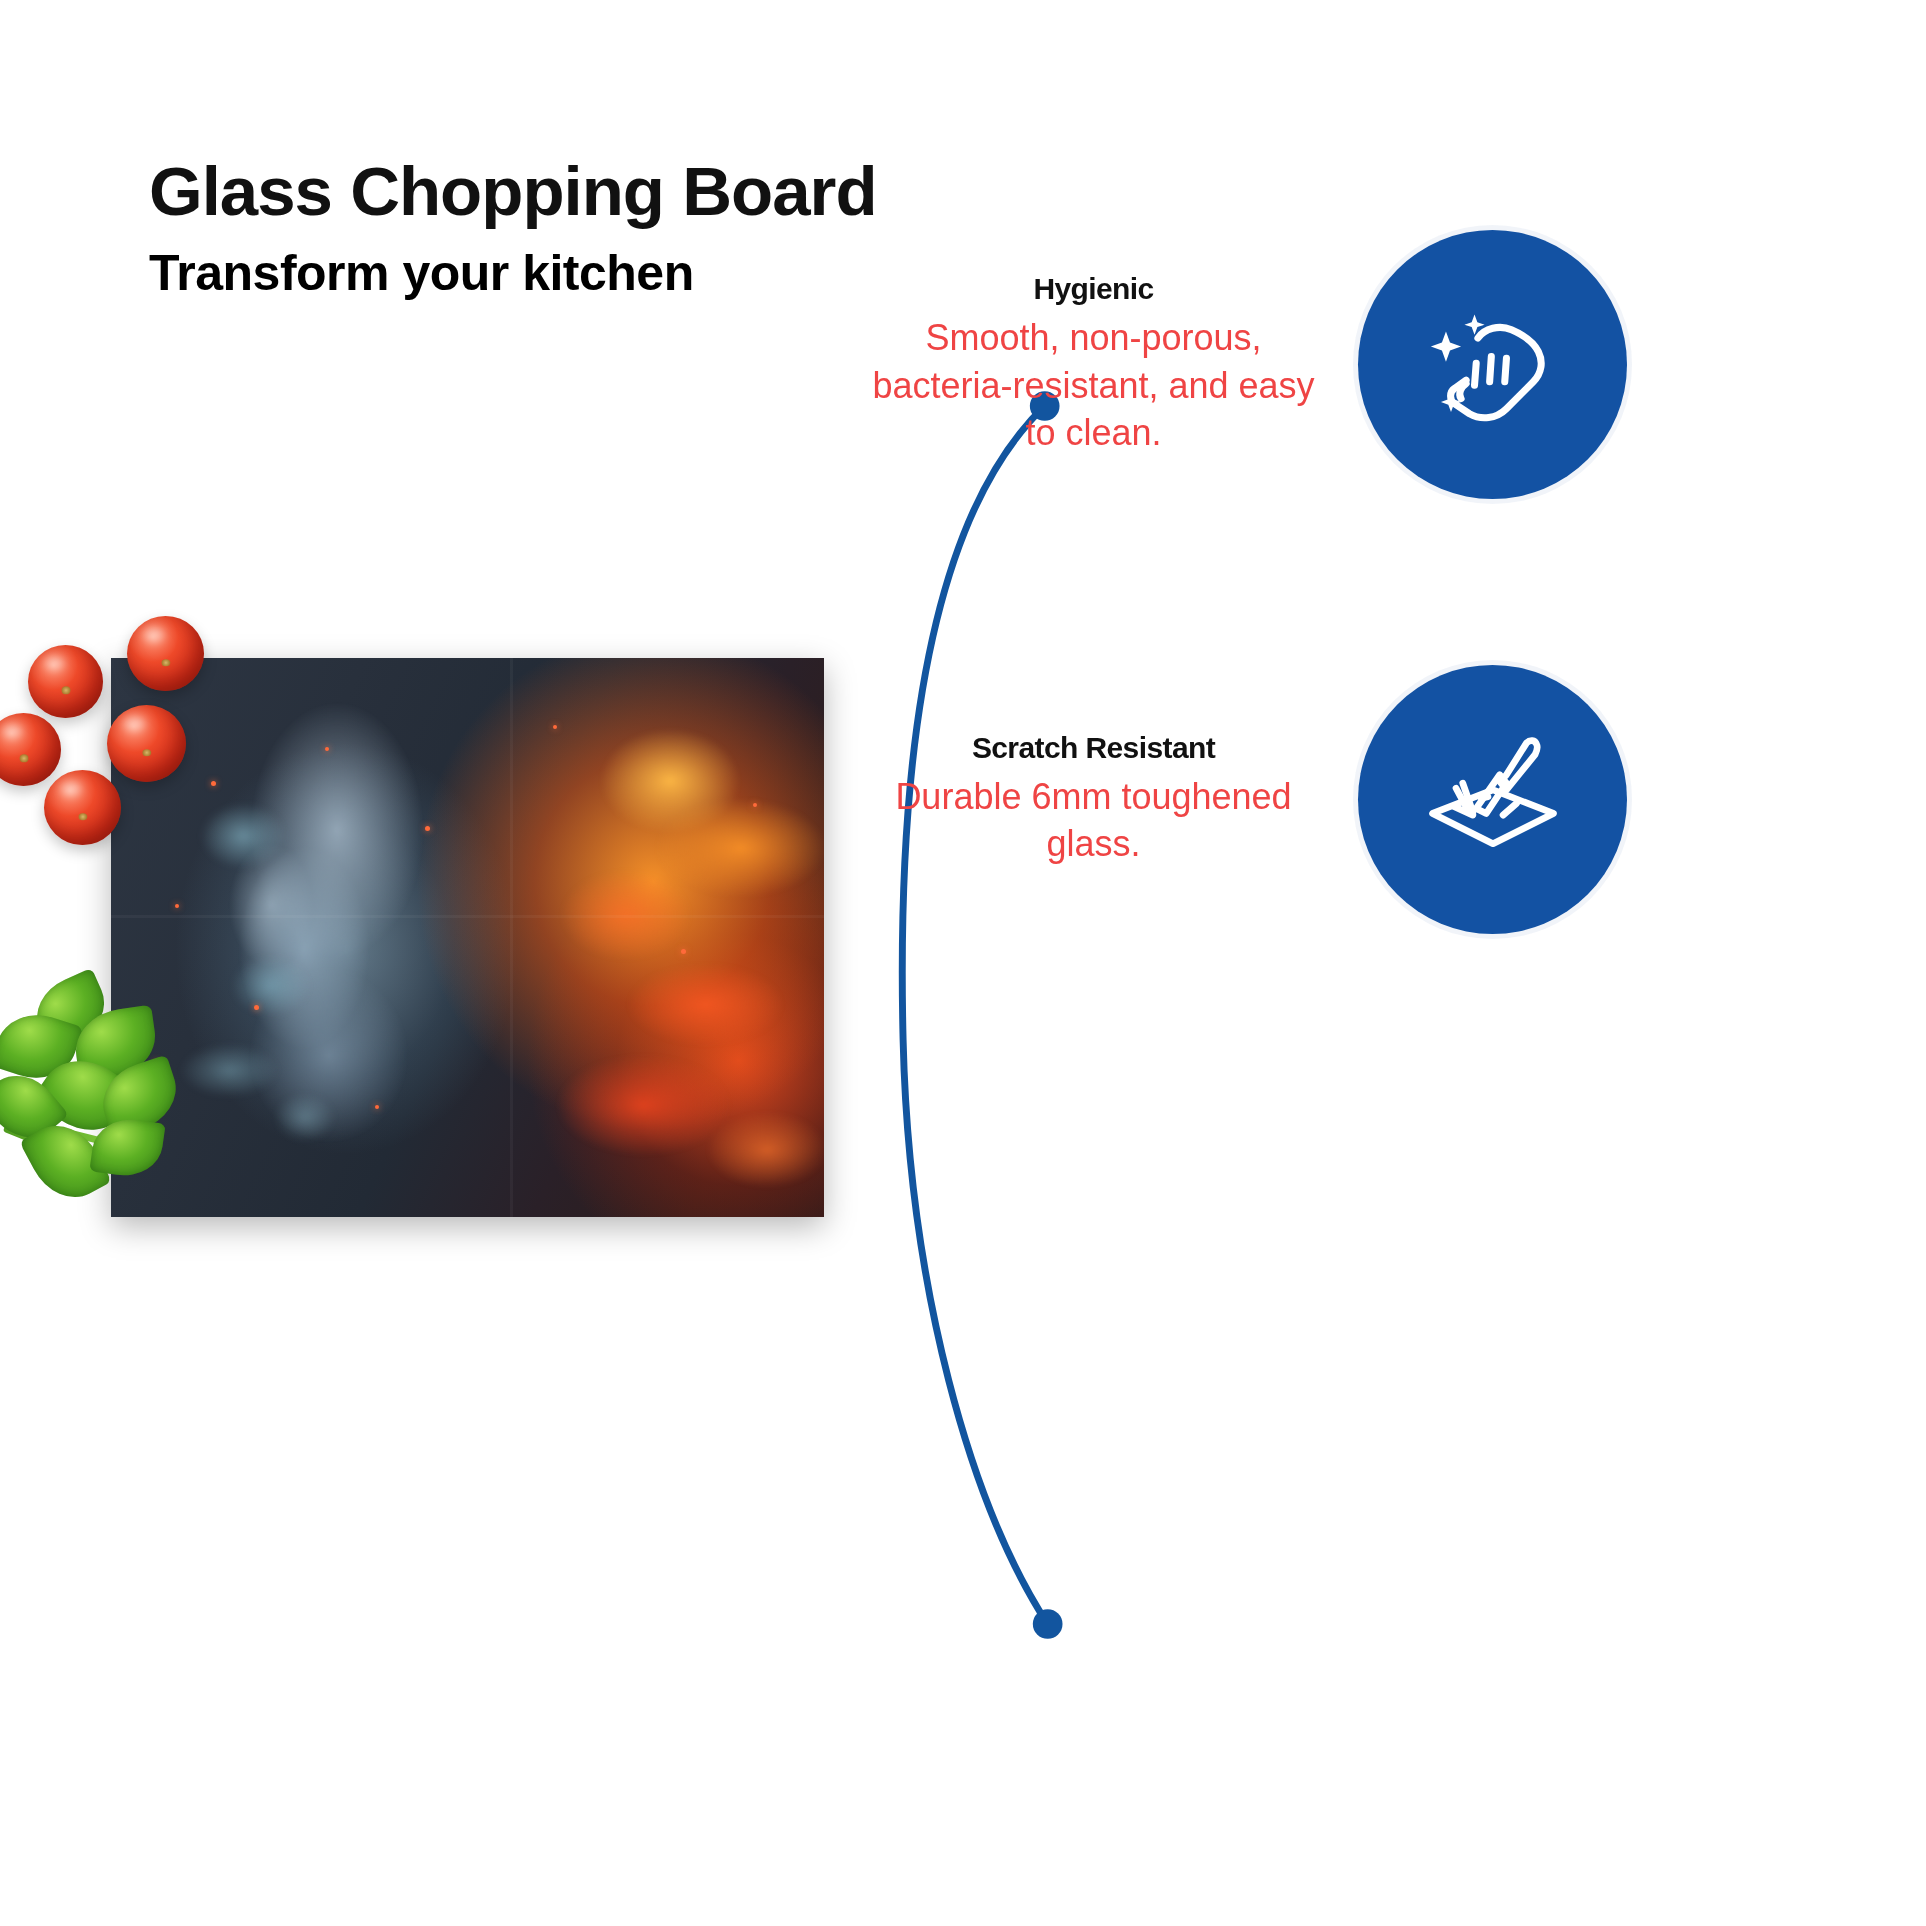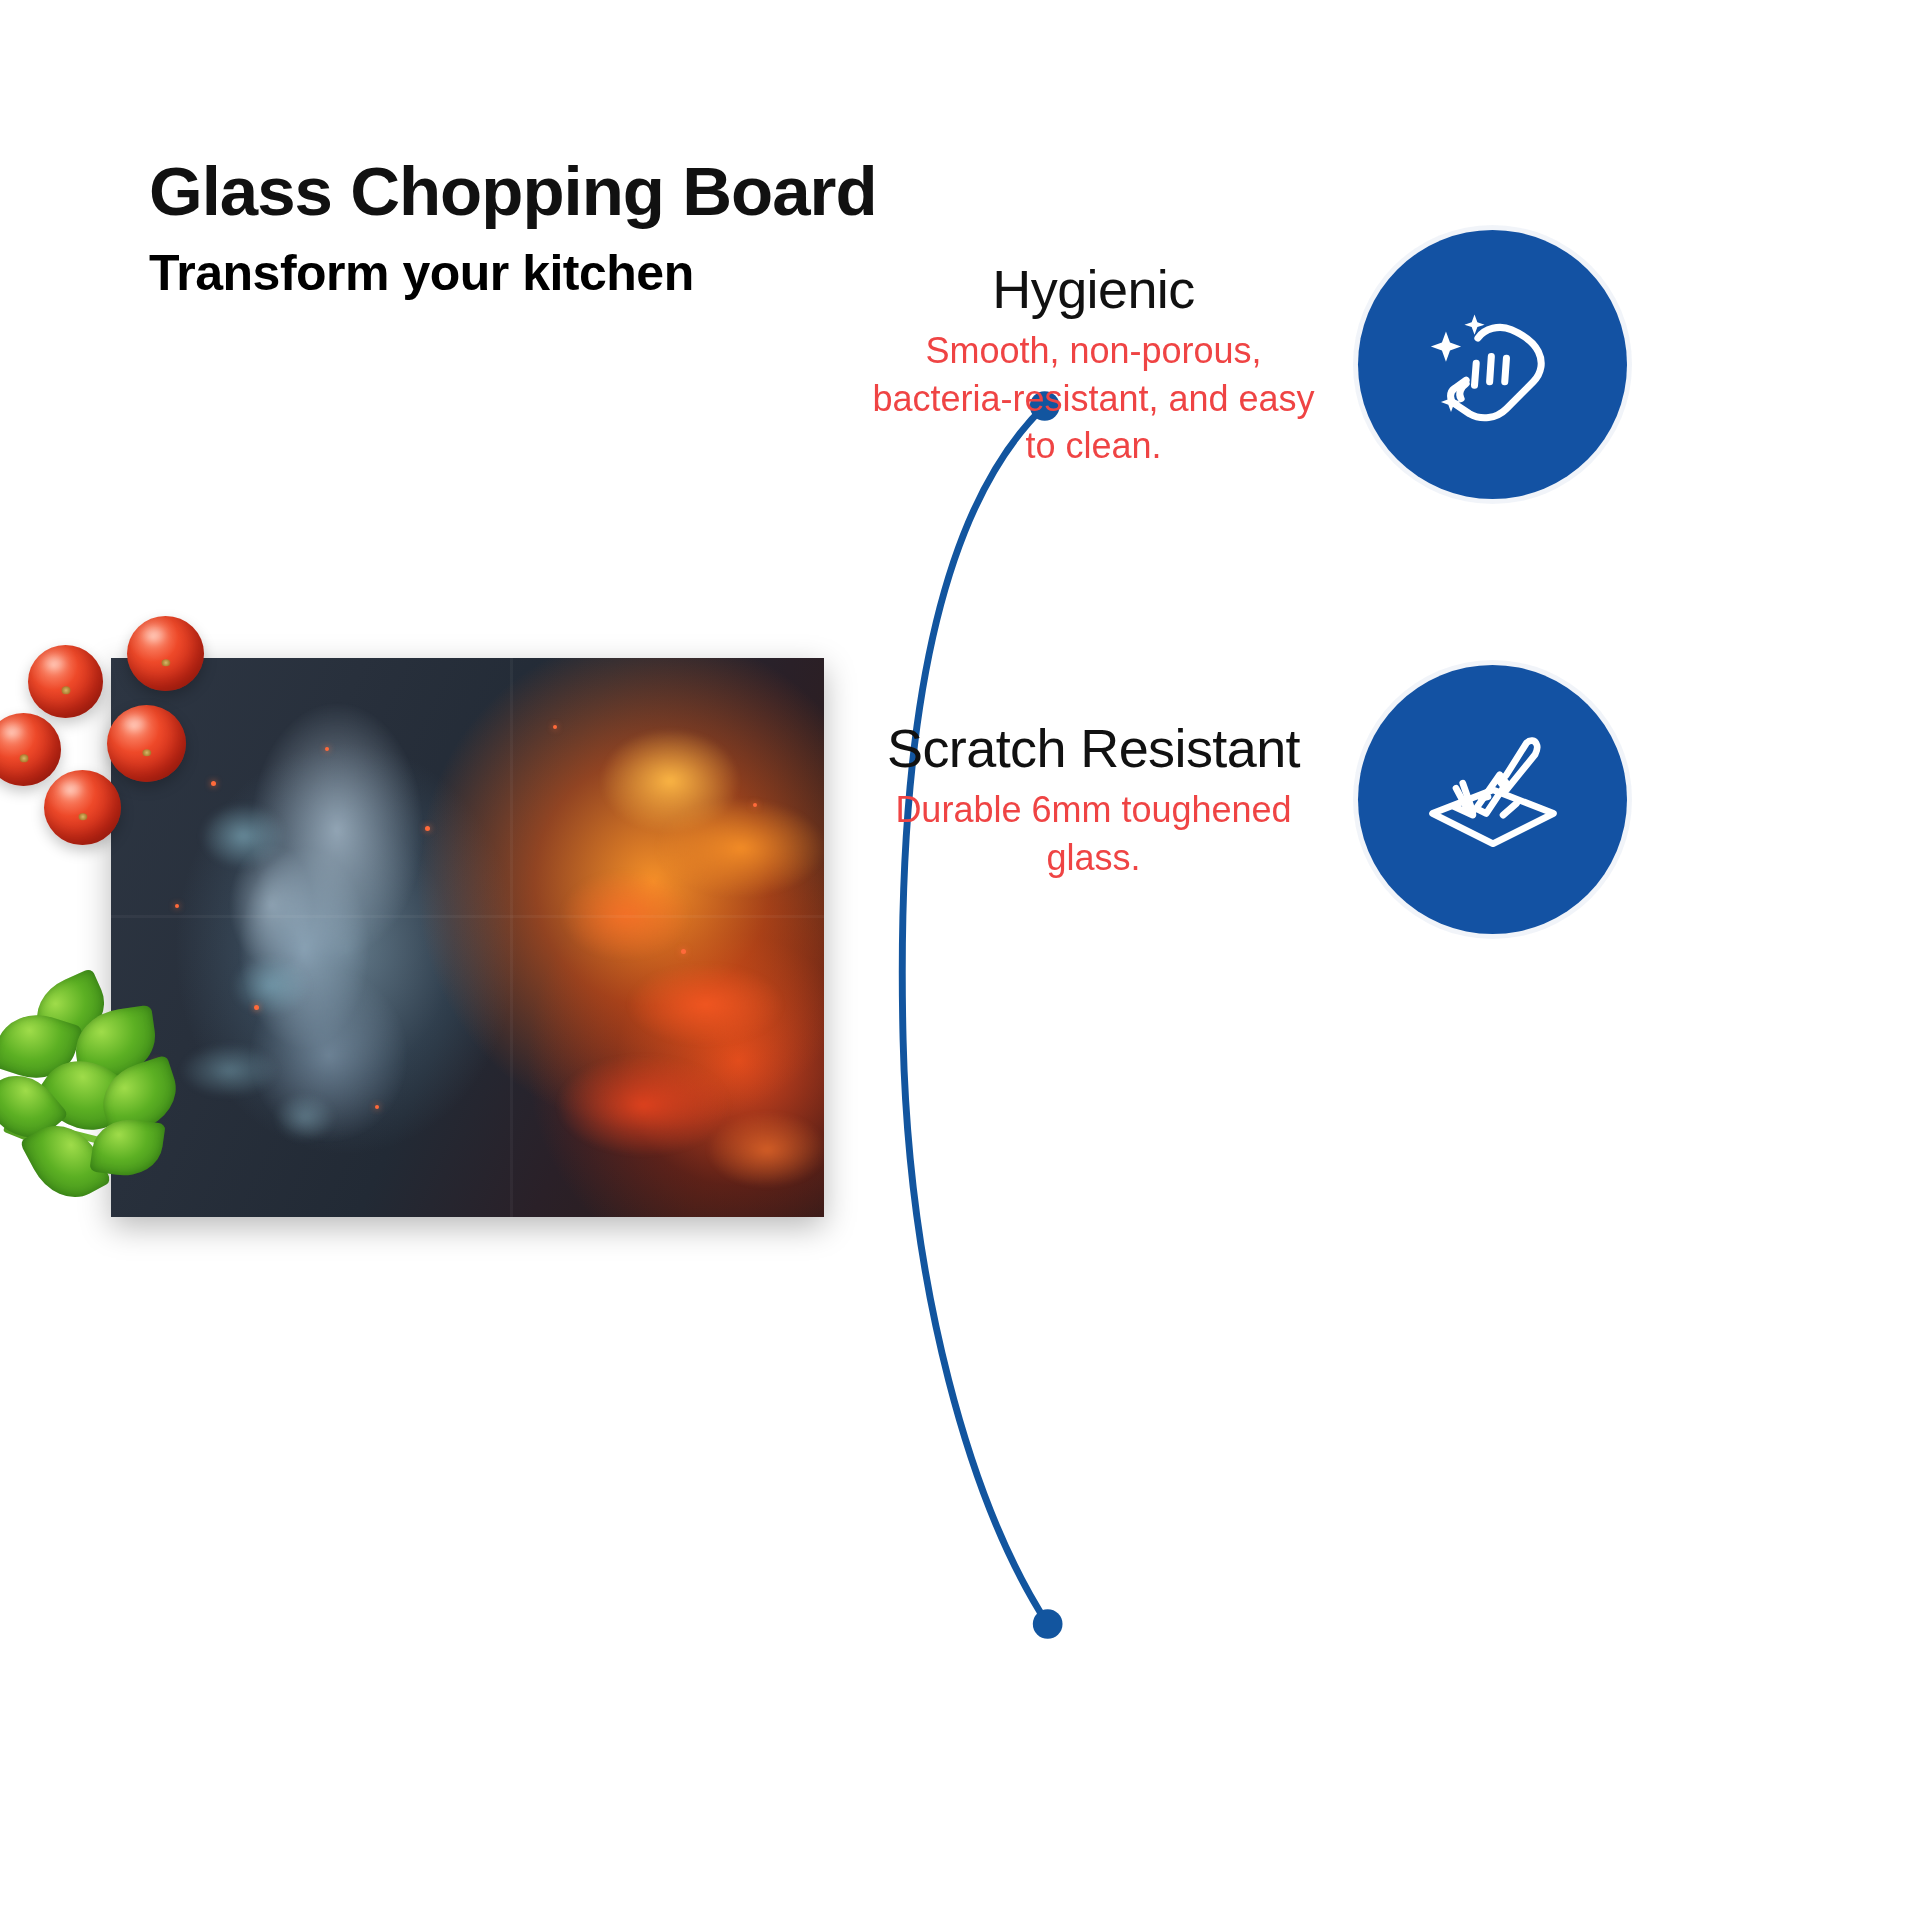--- a/index.html
+++ b/index.html
@@ -97,21 +97,21 @@
 
   
   .connector{position:absolute;left:0;top:0;width:1927px;height:1927px;pointer-events:none;}
 
   
   .feature{position:absolute;display:flex;align-items:center;}
   .f-text{
     width:465px;text-align:center;color:#111111;
     font-family:"Liberation Sans", sans-serif;
   }
-  .f-title{font-size:54px;font-weight:400;letter-spacing:-0.6px;line-height:1.12;margin:0 0 8px 0;}
+  .f-title{font-size:30px;font-weight:700;letter-spacing:-0.6px;line-height:1.12;margin:0 0 8px 0;}
   .f-desc{font-size:36px;font-weight:400;line-height:1.32;margin:0;color:#ef4444;}
 
   .f-icon{
     width:269px;height:269px;margin-left:32px;border-radius:50%;
     background:#1352A3;
     display:flex;align-items:center;justify-content:center;
     box-shadow:0 0 0 5px rgba(240,243,248,0.9);
     flex:0 0 auto;
   }
   .f-icon svg{display:block;}

